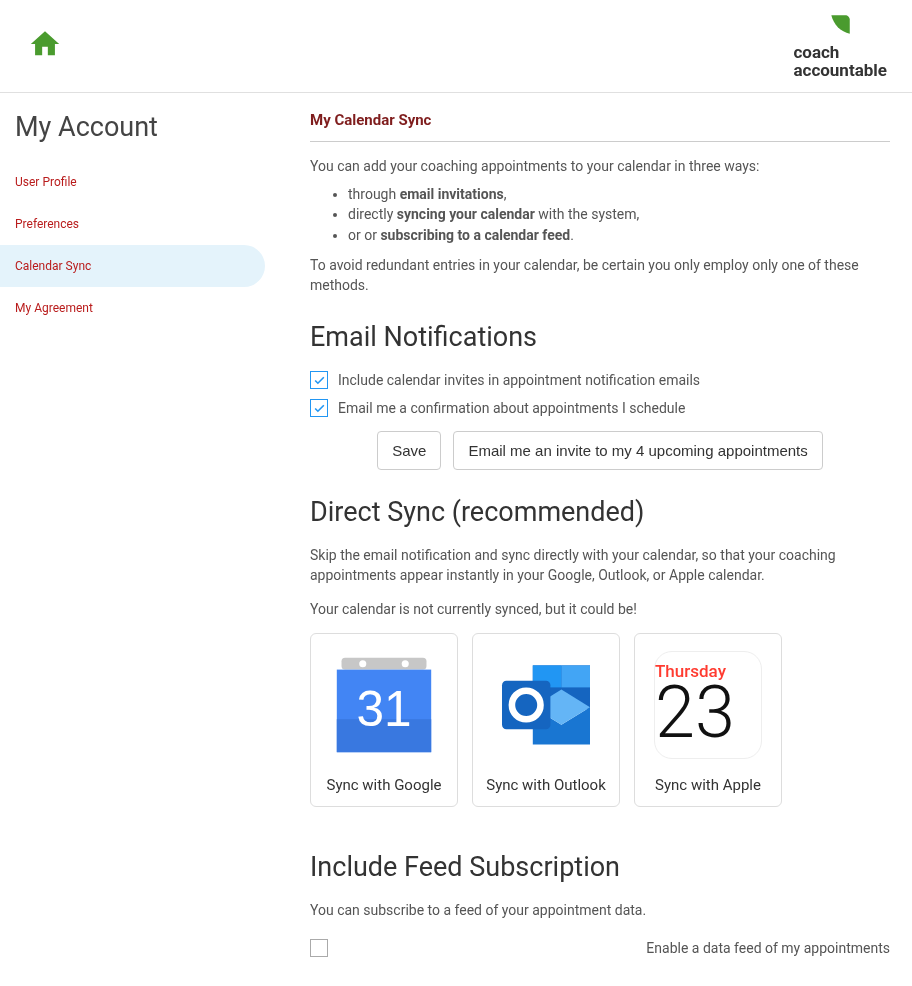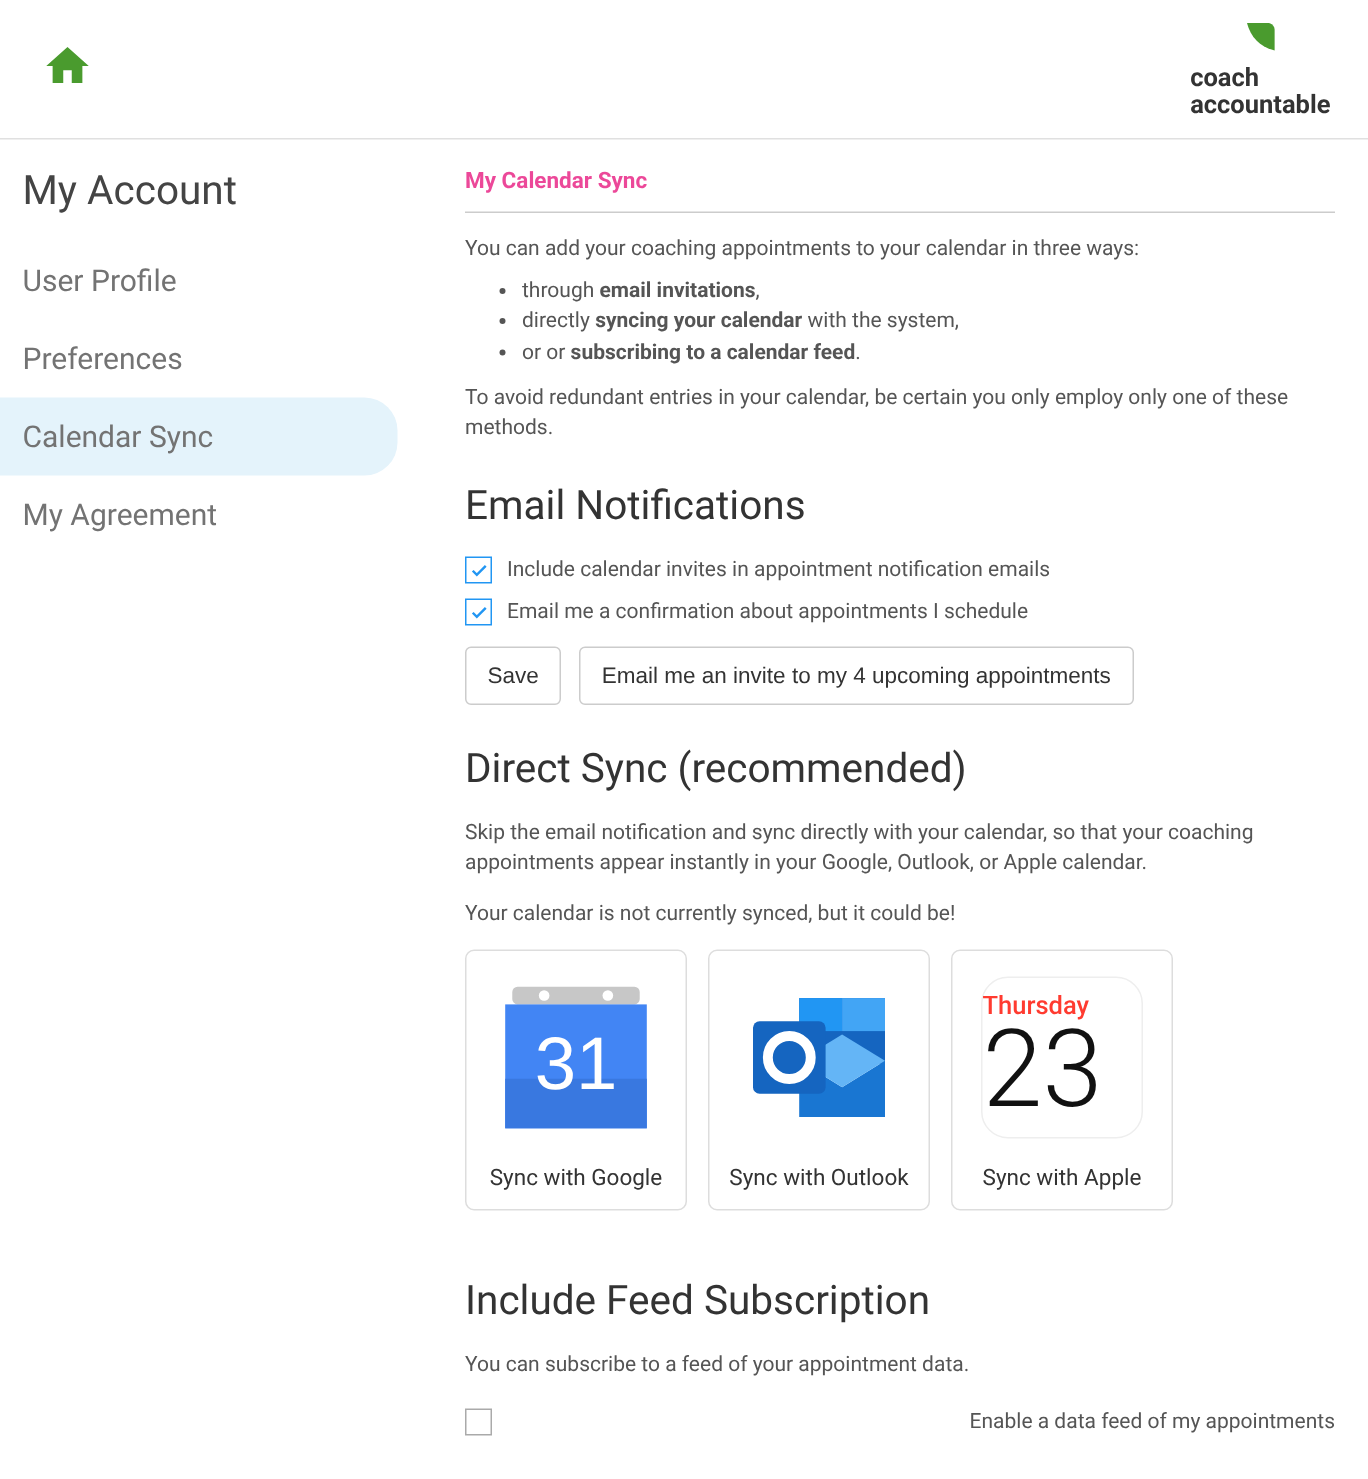--- a/index.html
+++ b/index.html
@@ -4,35 +4,35 @@
   <style>
     * { box-sizing: border-box; margin: 0; padding: 0; }
     body { font-family: -apple-system, BlinkMacSystemFont, "Segoe UI", Roboto, Helvetica, Arial, sans-serif; color: #333; background: #fff; width: 912px; }
     .header { display: flex; justify-content: space-between; align-items: center; padding: 12px 25px 12px 28px; border-bottom: 1px solid #e0e0e0; }
     .home-icon svg { width: 34px; height: 34px; }
     .logo { display: flex; align-items: center; gap: 6px; flex-direction: column; }
     .logo-text { font-weight: 700; font-size: 17px; line-height: 1.05; }
     .container { display: flex; }
     .sidebar { width: 280px; padding: 18px 0 0 0; }
     .sidebar h1 { font-size: 27px; font-weight: 400; color: #444; padding: 0 15px 18px 15px; }
-    .nav-item { padding: 14px 15px; font-size: 20px; color: #737373; cursor: pointer; border-radius: 0 22px 22px 0; margin-right: 15px; }
+    .nav-item { padding: 14px 15px; font-size: 12px; color: #b91c1c; cursor: pointer; border-radius: 0 22px 22px 0; margin-right: 15px; }
     .nav-item.active { background: #e4f3fb; }
     .main { flex: 1; padding: 18px 0 40px 30px; max-width: 610px; }
-    .section-title-small { font-size: 15px; font-weight: 700; color: #ec4899; padding-bottom: 12px; border-bottom: 1px solid #ccc; margin-bottom: 14px; }
+    .section-title-small { font-size: 15px; font-weight: 700; color: #7f1d1d; padding-bottom: 12px; border-bottom: 1px solid #ccc; margin-bottom: 14px; }
     .intro { font-size: 14px; color: #555; line-height: 1.45; }
     .intro ul { padding-left: 38px; margin: 3px 0 10px 0; }
     .intro ul li { margin: 0; }
     .intro p { margin-bottom: 8px; }
     h2 { font-size: 27px; font-weight: 400; color: #333; margin: 26px 0 18px 0; }
     .checkbox-row { display: flex; align-items: center; gap: 10px; margin-bottom: 10px; font-size: 14px; color: #555; }
     .checkbox { width: 18px; height: 18px; border: 1px solid #aaa; display: flex; align-items: center; justify-content: center; cursor: pointer; flex-shrink: 0; }
     .checkbox.checked { border-color: #2196f3; }
     .checkbox.checked svg { display: block; }
     .checkbox svg { display: none; width: 13px; height: 13px; }
-    .button-row { display: flex; gap: 12px; margin-top: 14px; }
+    .button-row { display: flex; gap: 12px; margin-top: 14px; justify-content: center; }
     .btn { padding: 10px 14px; border: 1px solid #ccc; border-radius: 4px; background: #fff; font-size: 15px; color: #333; cursor: pointer; }
     .desc { font-size: 14px; color: #555; line-height: 1.4; margin-bottom: 14px; }
     .sync-cards { display: flex; gap: 14px; margin-top: 14px; }
     .sync-card { width: 148px; border: 1px solid #ddd; border-radius: 6px; padding: 10px 6px 12px 6px; text-align: center; cursor: pointer; }
     .sync-card-icon { height: 122px; display: flex; align-items: center; justify-content: center; margin-bottom: 10px; }
     .sync-card-label { font-size: 15px; color: #333; }
     .feed-section { margin-top: 44px; }
   </style>
 </head>
 <body>

